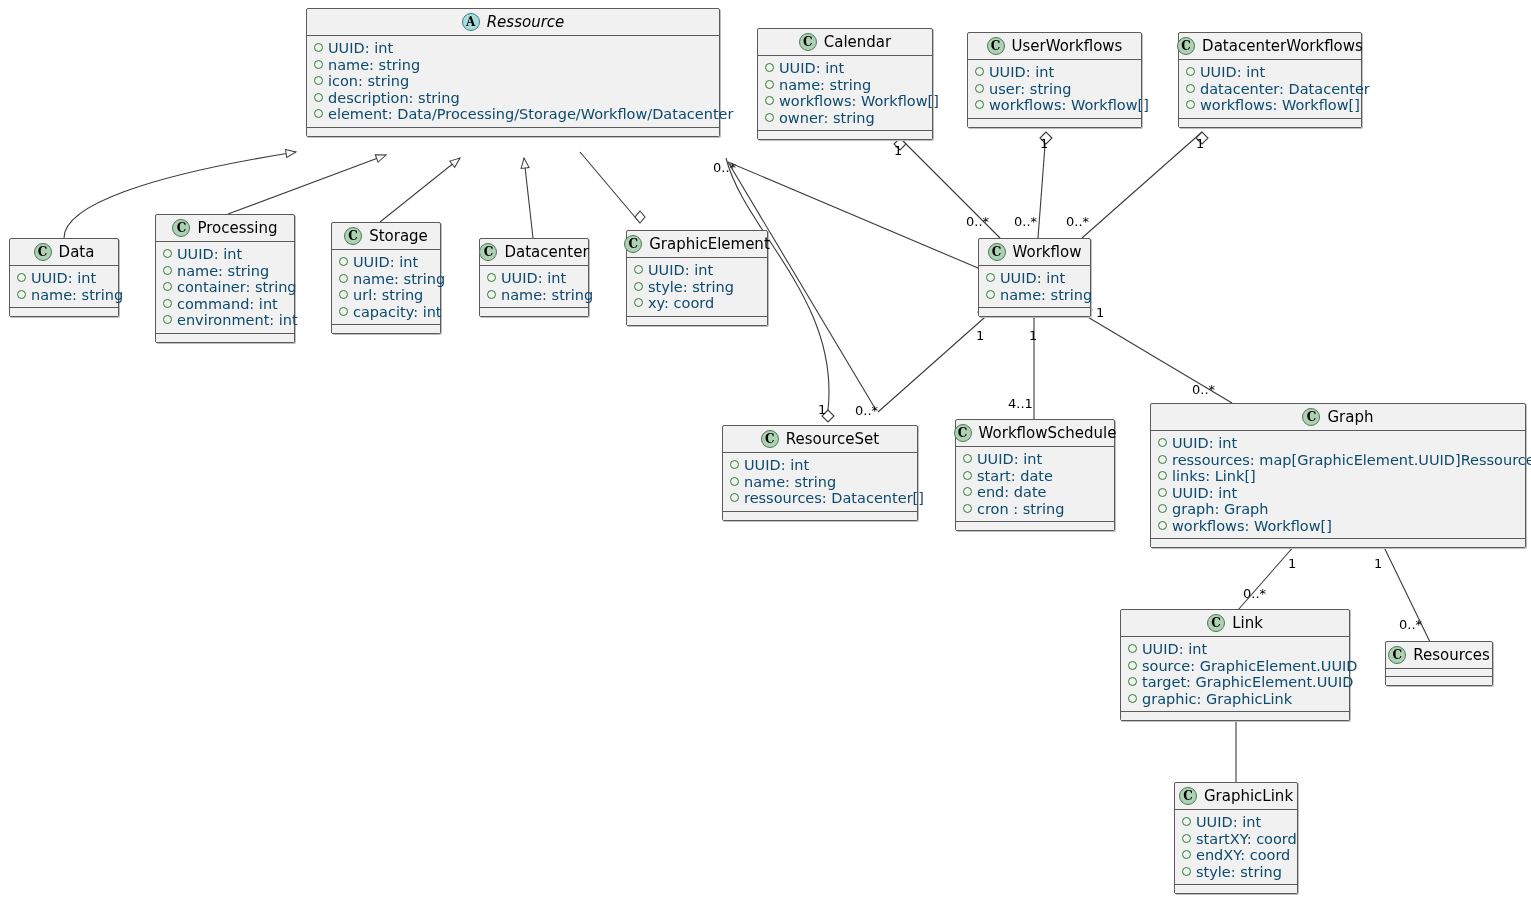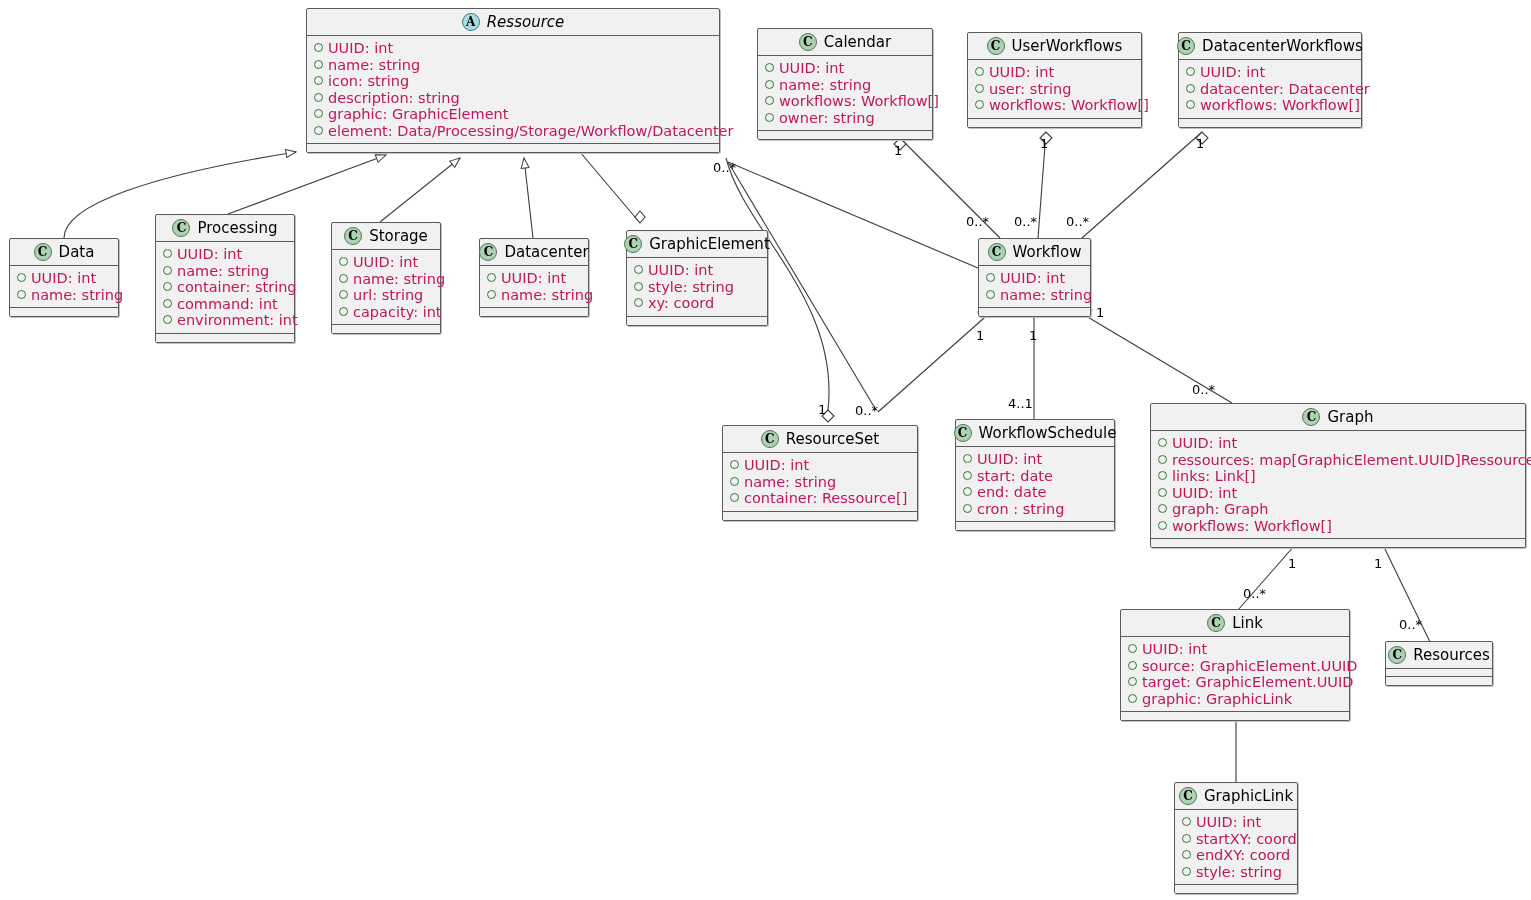--- a/index.html
+++ b/index.html
@@ -76,21 +76,21 @@
   .uml-attrs.empty {
     height: 7px;
     padding: 0;
   }
   .uml-attr {
     display: flex;
     align-items: baseline;
     gap: 5px;
     font-size: 14.5px;
     line-height: 16.5px;
-    color: #be185d;
+    color: #0c4a6e;
     white-space: nowrap;
   }
   .vis-dot {
     display: inline-block;
     width: 7px;
     height: 7px;
     border-radius: 50%;
     border: 1px solid #2e7d32;
     background: transparent;
     flex: 0 0 auto;
@@ -203,24 +203,20 @@
           <div class="uml-attr">
             <span class="vis-dot"></span>
             <span>icon: string</span>
           </div>
           <div class="uml-attr">
             <span class="vis-dot"></span>
             <span>description: string</span>
           </div>
           <div class="uml-attr">
             <span class="vis-dot"></span>
-            <span>graphic: GraphicElement</span>
-          </div>
-          <div class="uml-attr">
-            <span class="vis-dot"></span>
             <span>element: Data/Processing/Storage/Workflow/Datacenter</span>
           </div>
         </div>
         <div class="uml-methods"></div>
       </div>
       <div class="uml-class" style="left: 757px; top: 28px; width: 176px;">
         <div class="uml-header">
           <span class="badge badge-c">C</span>
           <span class="uml-title">Calendar</span>
         </div>
@@ -421,21 +417,21 @@
           <div class="uml-attr">
             <span class="vis-dot"></span>
             <span>UUID: int</span>
           </div>
           <div class="uml-attr">
             <span class="vis-dot"></span>
             <span>name: string</span>
           </div>
           <div class="uml-attr">
             <span class="vis-dot"></span>
-            <span>container: Ressource[]</span>
+            <span>ressources: Datacenter[]</span>
           </div>
         </div>
         <div class="uml-methods"></div>
       </div>
       <div class="uml-class" style="left: 955px; top: 419px; width: 160px;">
         <div class="uml-header">
           <span class="badge badge-c">C</span>
           <span class="uml-title">WorkflowSchedule</span>
         </div>
         <div class="uml-attrs">

